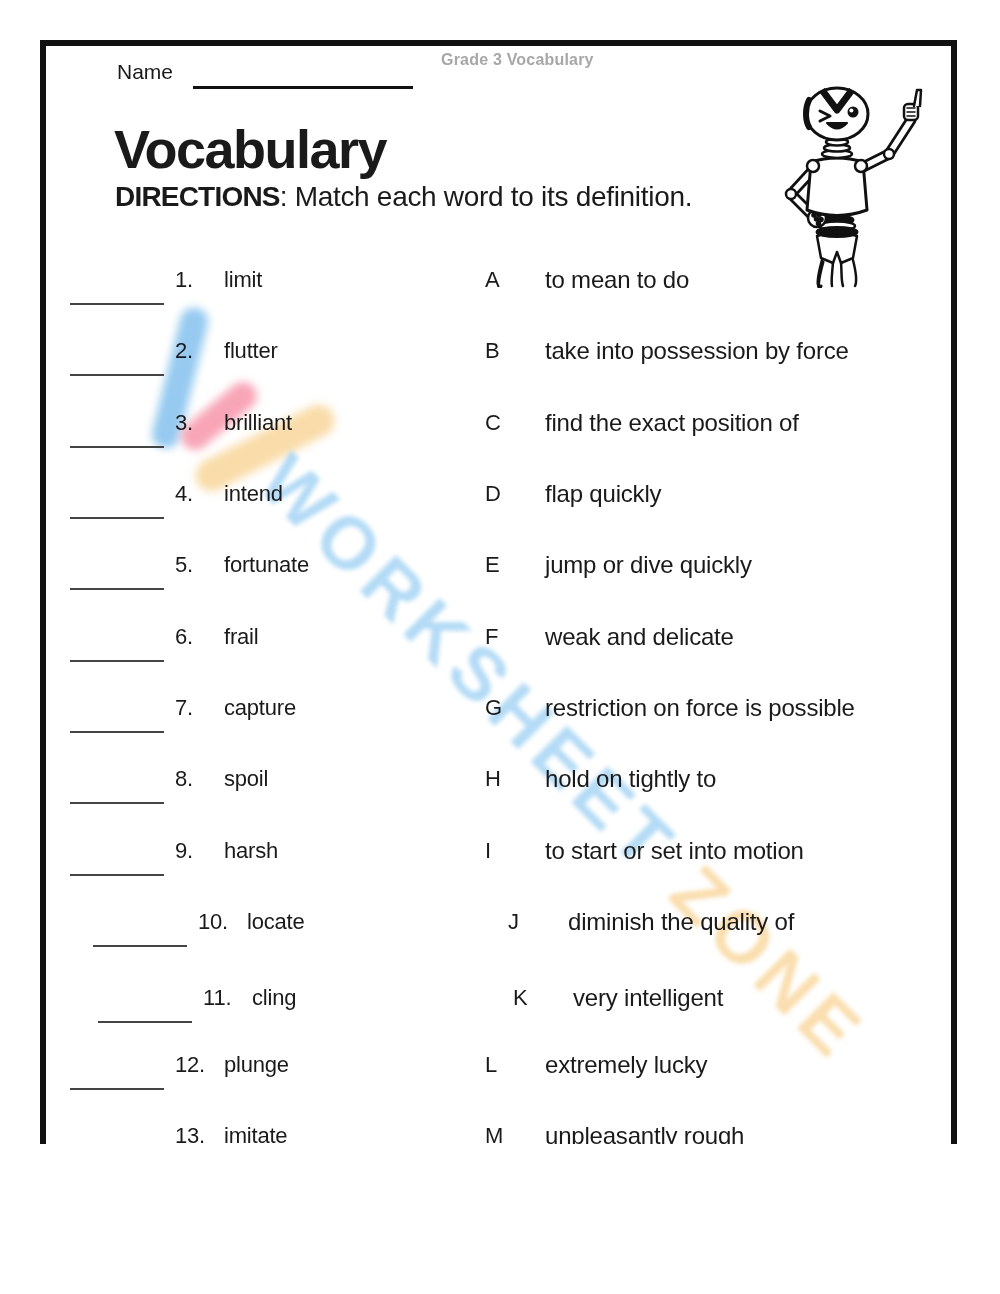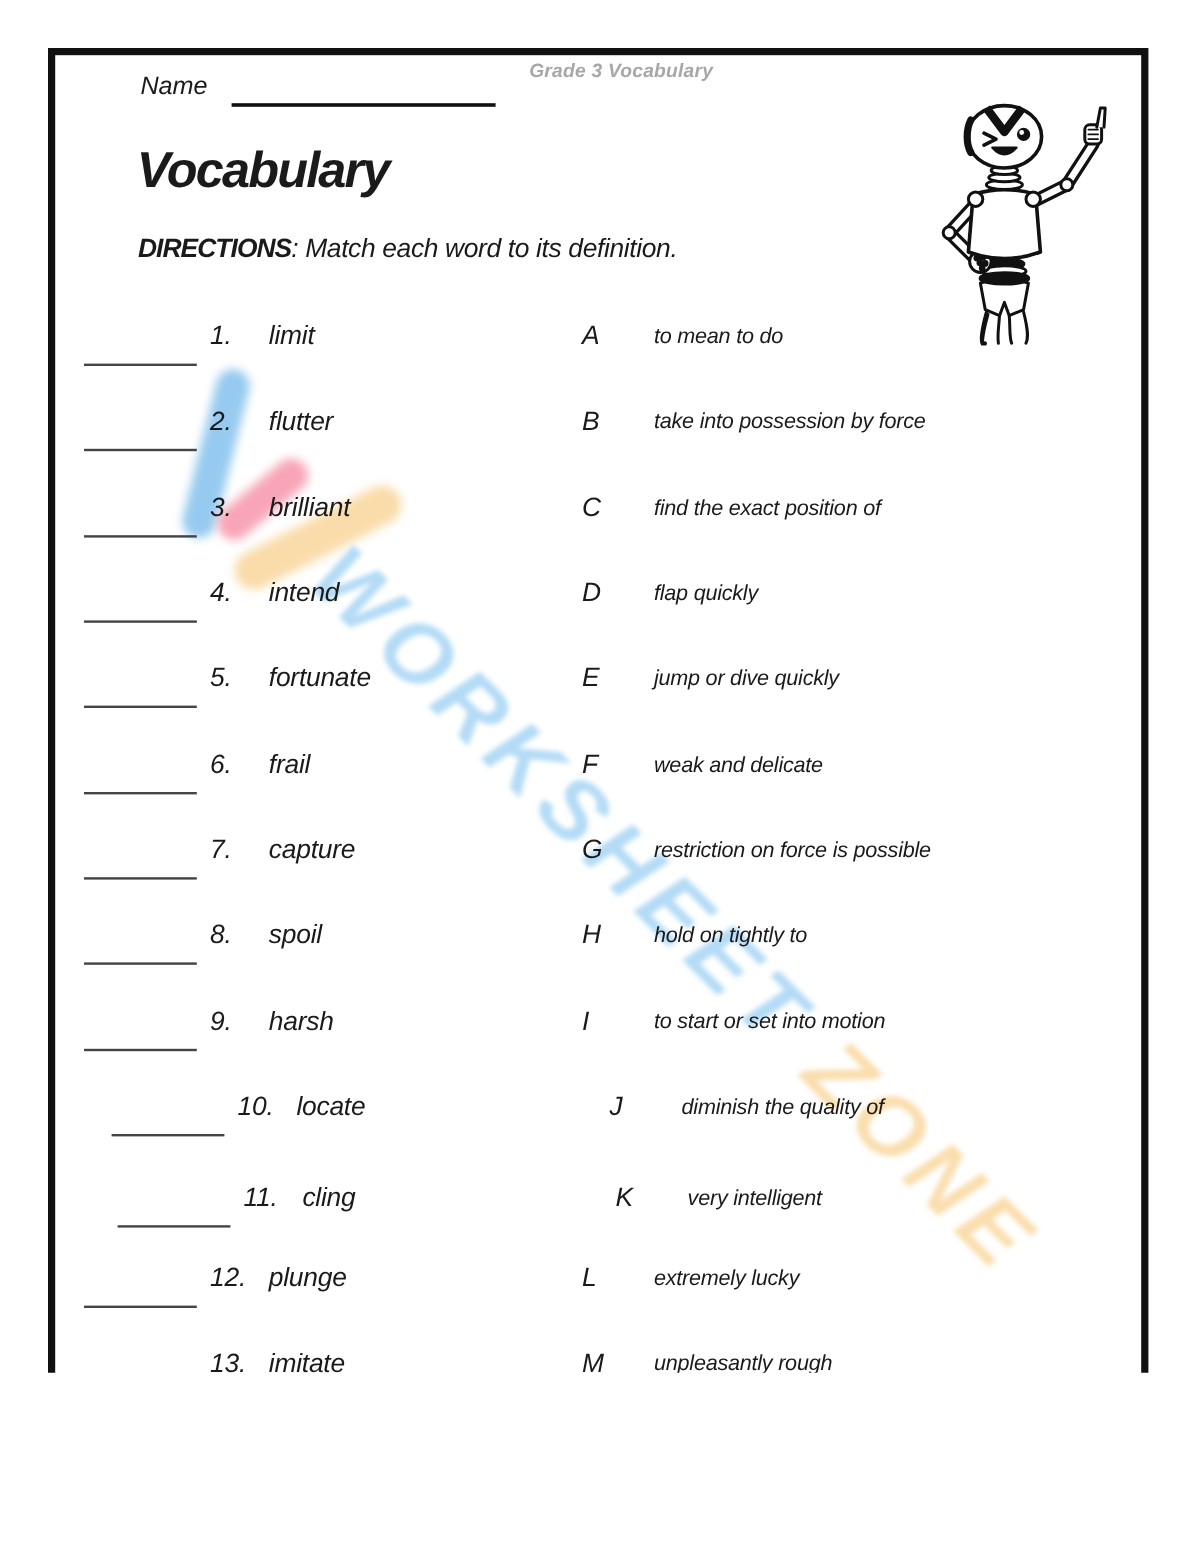--- a/index.html
+++ b/index.html
@@ -1,53 +1,53 @@
 <!DOCTYPE html>
 <html><head>
 <meta charset="utf-8">
 <style>
   * { margin:0; padding:0; box-sizing:border-box; }
   html,body { width:1000px; height:1294px; background:#ffffff;
     font-family:"Liberation Sans", sans-serif; color:#1a1a1a; }
-  #page { position:relative; width:1000px; height:1144px; background:#fff; overflow:hidden;font-style:italic; }
+  #page { position:relative; width:1000px; height:1144px; background:#fff; overflow:hidden; }
 
   .page-border { position:absolute; left:40px; top:40px; width:917px; height:1212px;
     border:6px solid #111; pointer-events:none; z-index:5; }
 
   
   .name-label { position:absolute; left:117px; top:60px; font-size:21px; }
   .name-line  { position:absolute; left:193px; top:62px; width:220px; height:27px;
     border-bottom:3px solid #111; }
   .grade-label{ position:absolute; left:441px; top:51px; font-size:16px; font-weight:bold;
     color:#a7a7a7; letter-spacing:.2px; }
 
-  .title { position:absolute; left:114px; top:118px; font-size:42px; font-weight:bold;
+  .title { position:absolute; left:114px; top:118px; font-size:54px; font-weight:bold;
     letter-spacing:-1.5px; }
-  .directions { position:absolute; left:115px; top:194px; font-size:22px; letter-spacing:-.3px; }
+  .directions { position:absolute; left:115px; top:181px; font-size:28px; letter-spacing:-.3px; }
   .directions b { letter-spacing:-.8px; }
 
   
   .wm-capsule { position:absolute; border-radius:20px; filter:blur(4px); z-index:0; }
   .wm-blue   { left:166px; top:306px; width:28px; height:144px; transform:rotate(14deg);  background:rgba(124,189,236,.8); }
   .wm-red    { left:174px; top:402px; width:90px;  height:28px; transform:rotate(-40deg); background:rgba(246,144,165,.8); }
   .wm-yellow { left:189px; top:432px; width:152px; height:32px; transform:rotate(-27deg); background:rgba(248,211,148,.8); }
   .wm-text { position:absolute; left:303px; top:438px; transform:rotate(45deg);
     transform-origin:0 0; font-size:74px; font-weight:bold; letter-spacing:8px;
     white-space:nowrap; filter:blur(2px); z-index:0; }
   .wm-word1 { color:rgba(148,204,242,.7); }
   .wm-word2 { color:rgba(248,211,148,.75); }
 
   
   .match-row { position:absolute; left:0; width:1000px; height:44px; z-index:2; }
   .match-row .blank { position:absolute; left:70px; top:37px; width:94px; height:0;
     border-bottom:2px solid #444; }
   .match-row .num        { position:absolute; left:175px; top:0; font-size:22px; }
   .match-row .word       { position:absolute; left:224px; top:0; font-size:22px; }
   .match-row .letter     { position:absolute; left:485px; top:0; font-size:22px; }
-  .match-row .definition { position:absolute; left:545px; top:0; font-size:18px; }
+  .match-row .definition { position:absolute; left:545px; top:0; font-size:24px; }
   .match-row span { line-height:28px; letter-spacing:-.2px; }
 
   
   .footer { position:absolute; left:0; top:1206px; width:1000px; text-align:center;
     font-size:24px; font-weight:bold; z-index:2; }
   .footer .copy { color:#111; font-weight:normal; }
   .footer .url  { color:#1d14f0; }
 
   
   .robot { position:absolute; left:773px; top:80px; width:172px; height:208px; z-index:2; }

